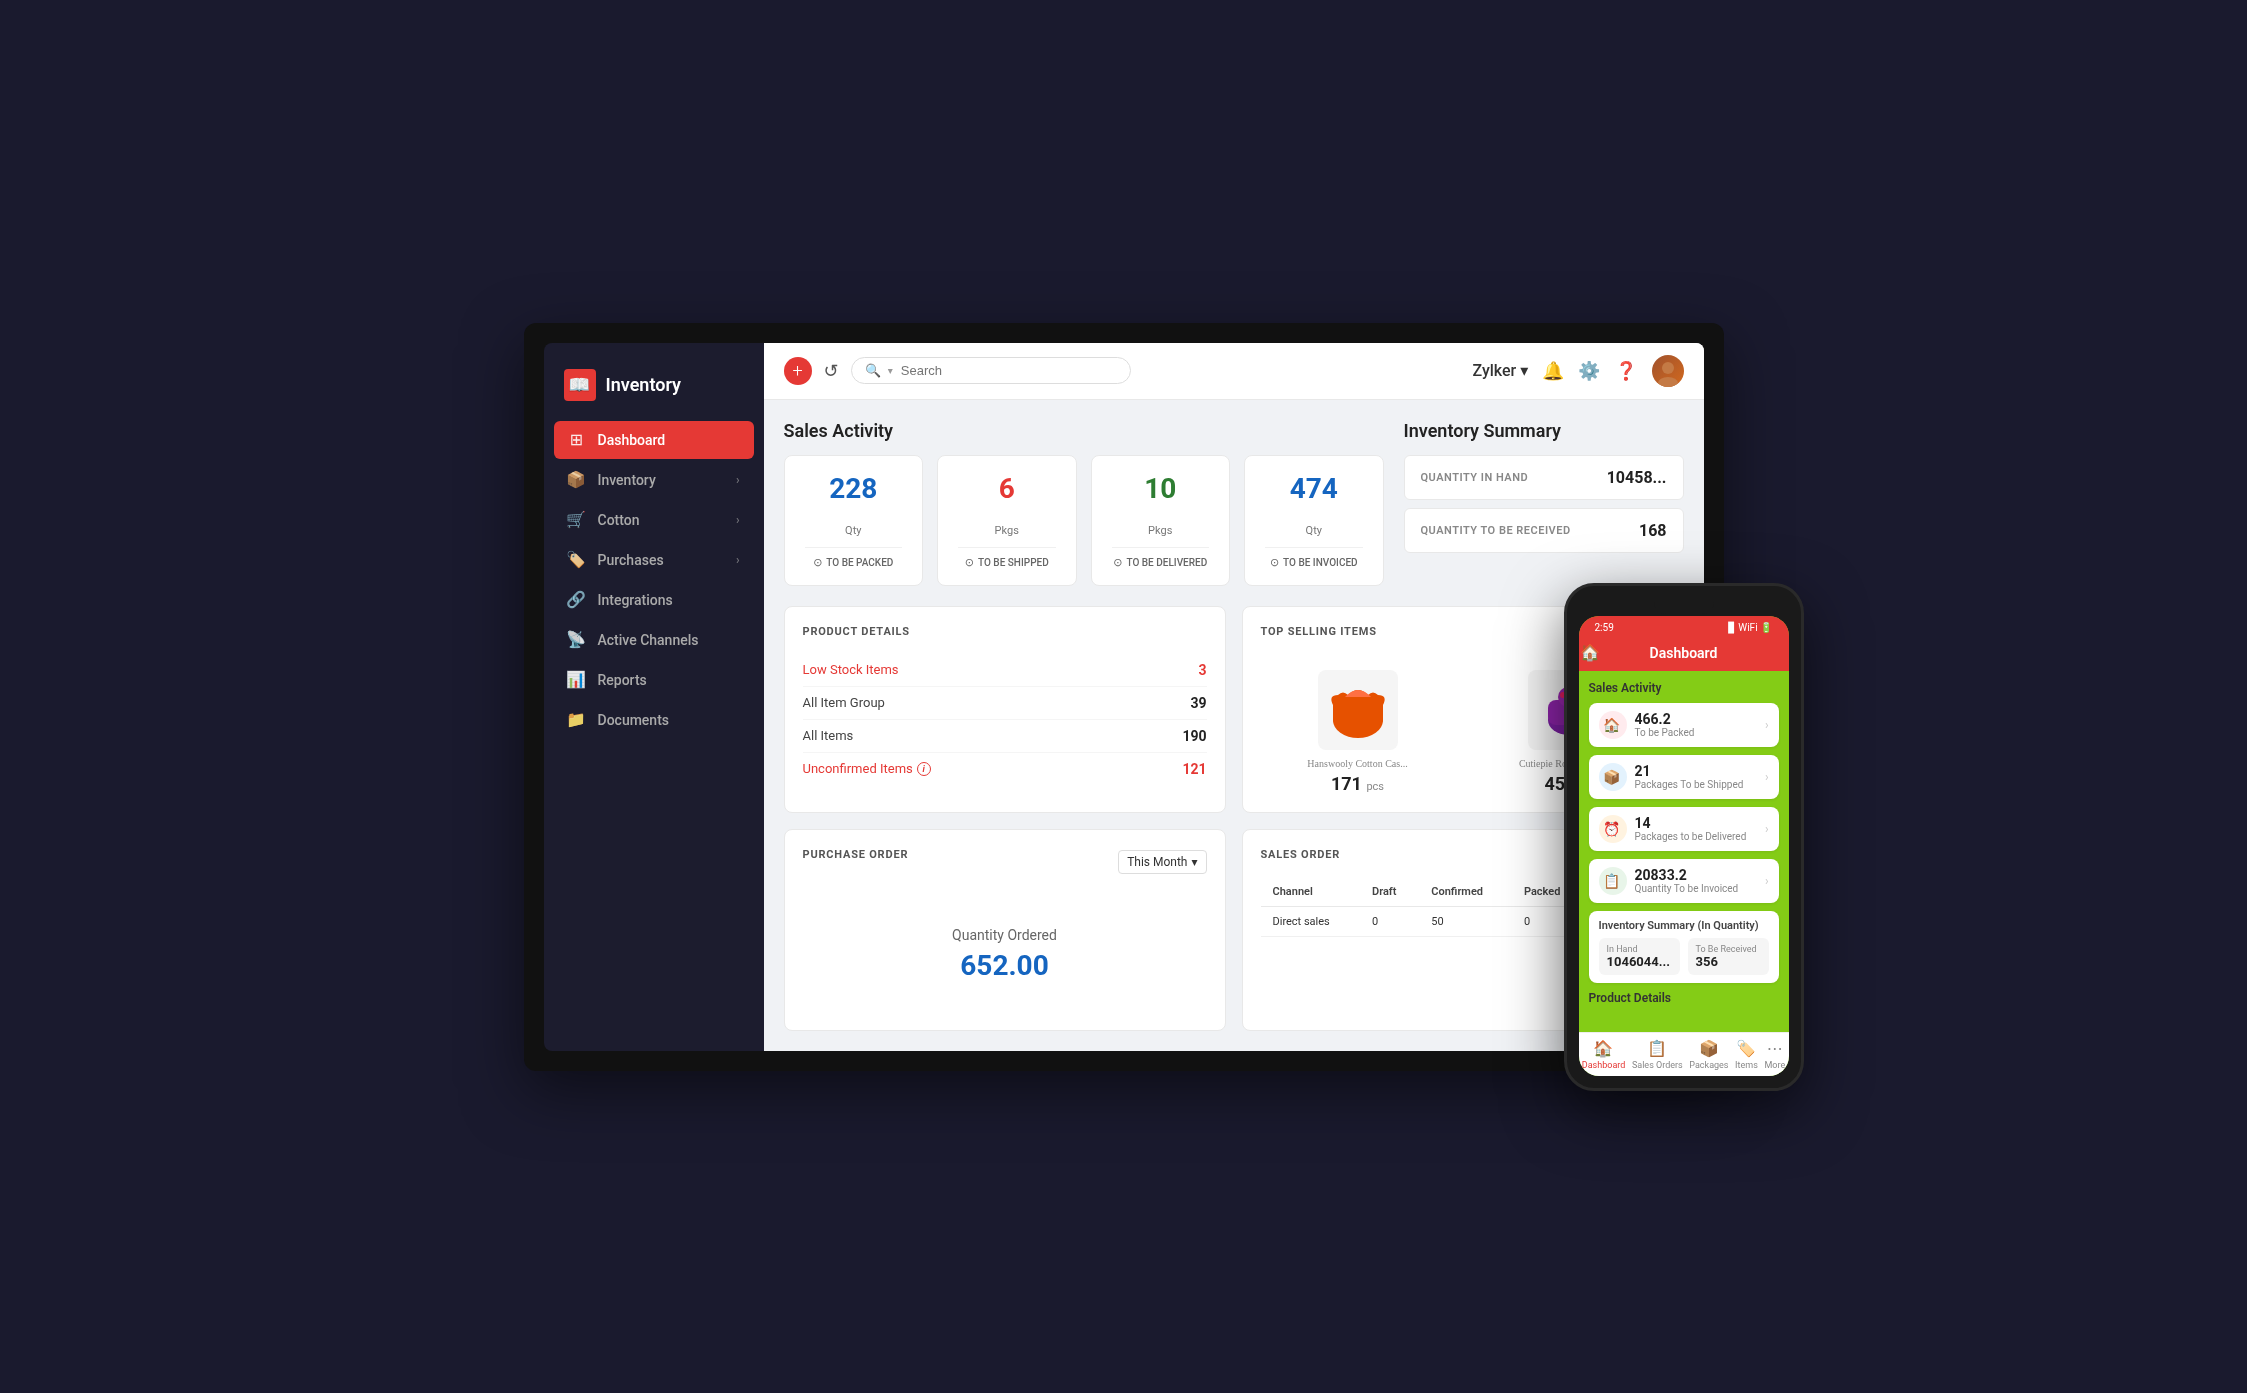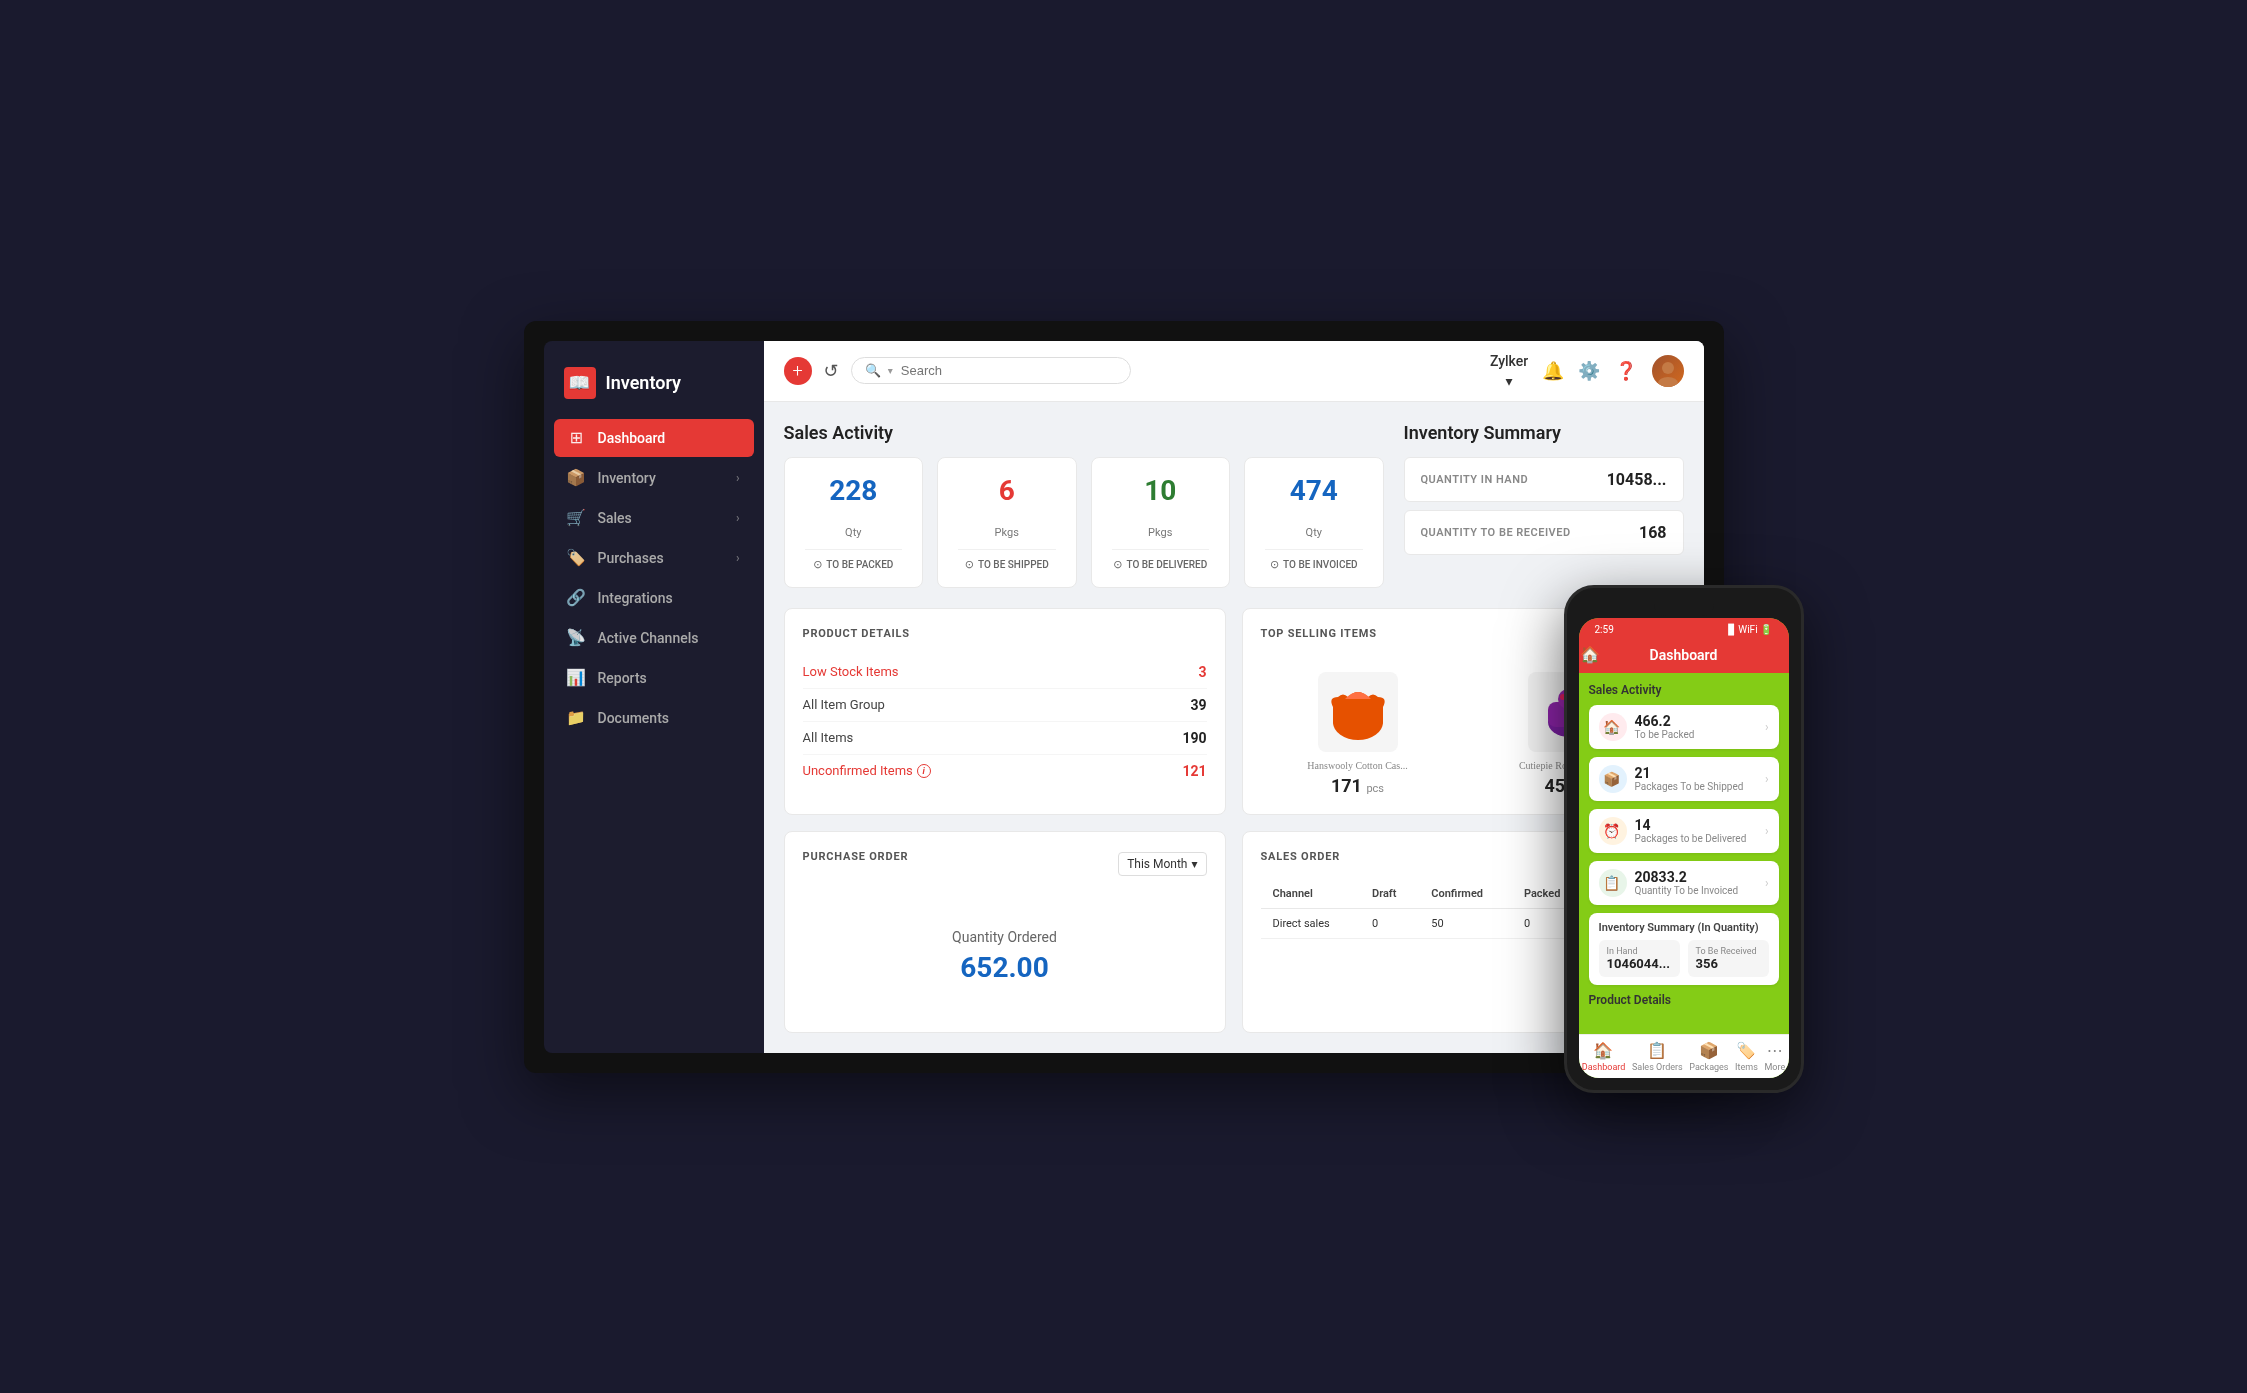--- a/index.html
+++ b/index.html
@@ -171,25 +171,24 @@
       margin-left: auto;
       display: flex;
       align-items: center;
       gap: 14px;
     }
 
     .topbar-company {
       display: flex;
       align-items: center;
       gap: 4px;
-      font-size: 14px;
+      font-size: 16px;
       font-weight: 500;
       color: #333;
       cursor: pointer;
-      flex-direction: column;
     }
 
     .topbar-icon {
       font-size: 18px;
       color: #555;
       cursor: pointer;
     }
 
     .topbar-avatar {
       width: 32px;
@@ -729,21 +728,21 @@
         <span class="sidebar-item-icon">⊞</span>
         <span>Dashboard</span>
       </div>
       <div class="sidebar-item">
         <span class="sidebar-item-icon">📦</span>
         <span>Inventory</span>
         <span class="sidebar-item-arrow">›</span>
       </div>
       <div class="sidebar-item">
         <span class="sidebar-item-icon">🛒</span>
-        <span>Sales</span>
+        <span>Cotton</span>
         <span class="sidebar-item-arrow">›</span>
       </div>
       <div class="sidebar-item">
         <span class="sidebar-item-icon">🏷️</span>
         <span>Purchases</span>
         <span class="sidebar-item-arrow">›</span>
       </div>
       <div class="sidebar-item">
         <span class="sidebar-item-icon">🔗</span>
         <span>Integrations</span>

